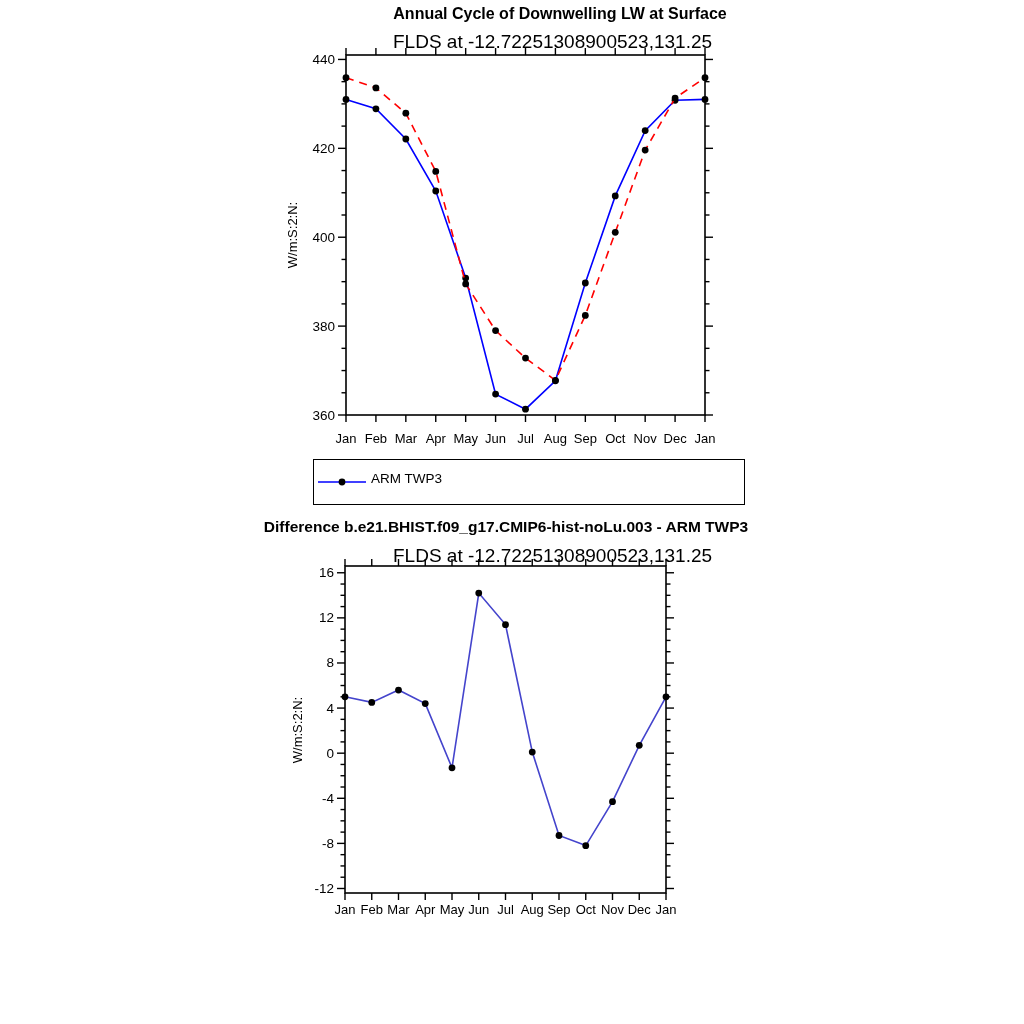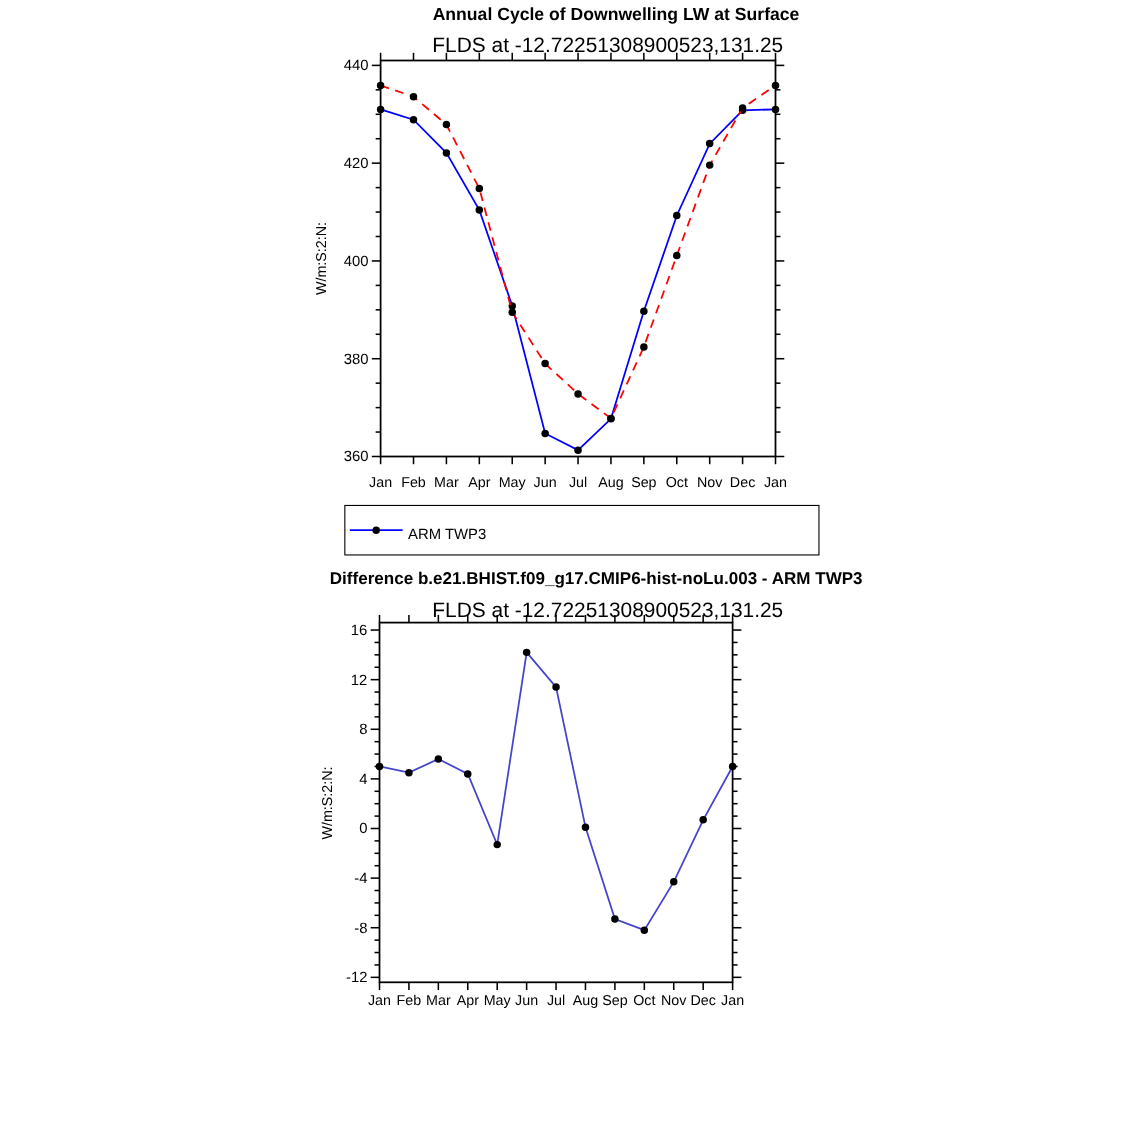--- a/index.html
+++ b/index.html
@@ -45,21 +45,21 @@
     height: 46px;
     border: 1px solid #000;
     background: #fff;
     box-sizing: border-box;
     display: flex;
     flex-direction: column;
     justify-content: space-evenly;
   }
   .legend-row {
     display: flex;
-    align-items: flex-end;
+    align-items: flex-start;
     height: 22px;
     padding-left: 2px;
   }
   .legend-label {
     font-size: 13.5px;
     white-space: nowrap;
     margin-left: 3px;
   }
 </style>
 </head>
@@ -306,15 +306,15 @@
 <div class="legend-box">
   <div class="legend-row">
     <svg width="52" height="22">
       <line x1="2" y1="11" x2="50" y2="11" stroke="#0000ff" stroke-width="1.6" class="legend-line"></line>
       <circle cx="26" cy="11" r="3.4" fill="#000"></circle>
     </svg>
     <span class="legend-label">ARM TWP3</span>
   </div>
 </div>
 
-<div class="abs chart-title" style="left:506px; top:518px; font-size:15.5px;margin-left:36px;">Difference b.e21.BHIST.f09_g17.CMIP6-hist-noLu.003 - ARM TWP3</div>
+<div class="abs chart-title" style="left:506px; top:518px; font-size:15.5px;">Difference b.e21.BHIST.f09_g17.CMIP6-hist-noLu.003 - ARM TWP3</div>
 <div class="abs chart-subtitle" style="left:345px; top:545px;">FLDS at -12.72251308900523,131.25</div>
 <div class="abs y-axis-label" style="left:297px; top:730px;">W/m:S:2:N:</div>
 
 </body></html>

